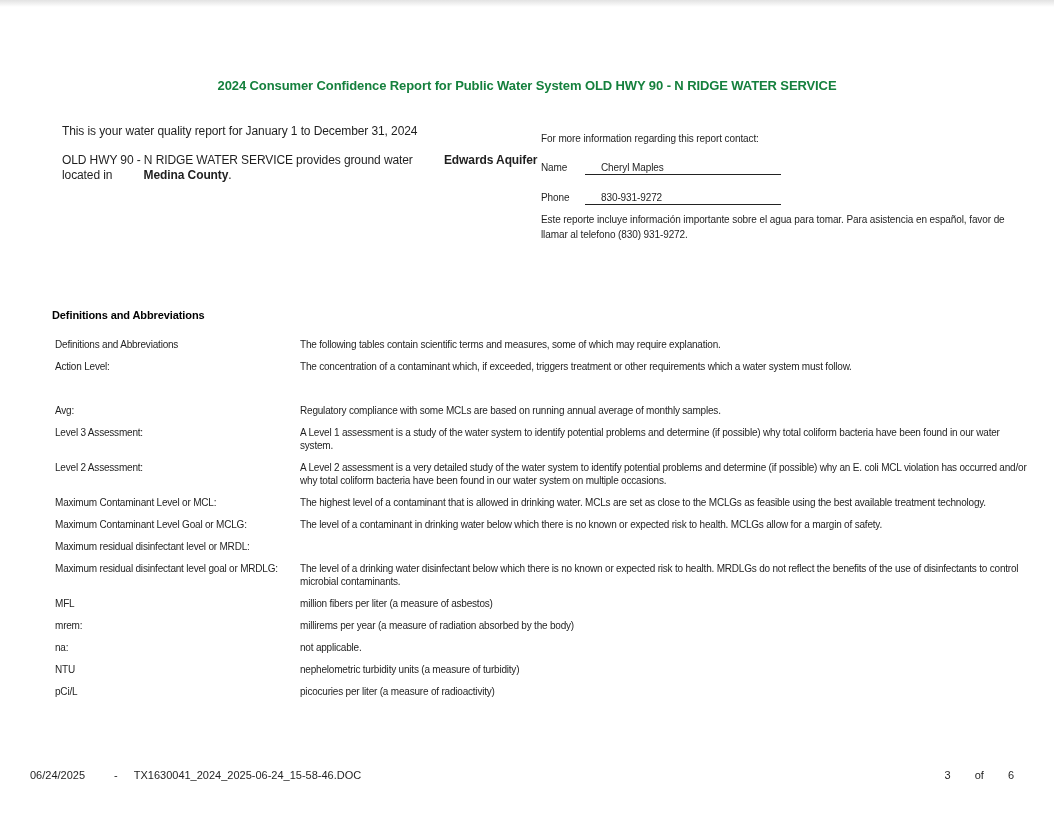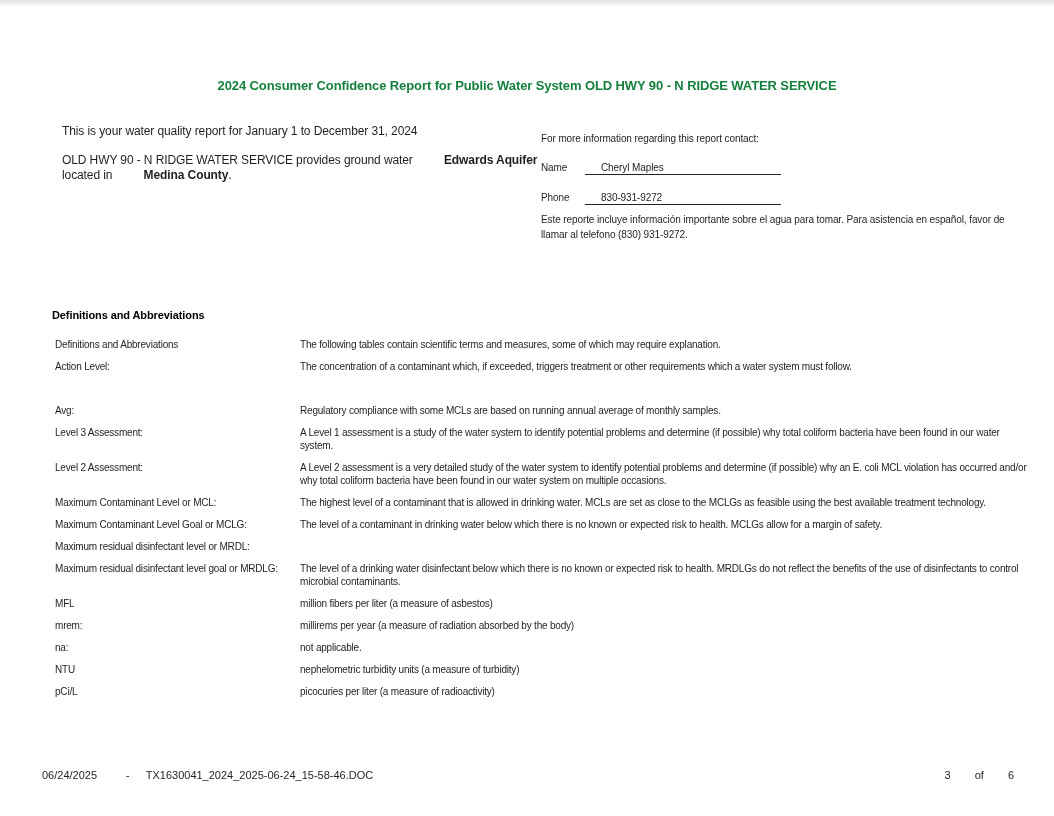--- a/index.html
+++ b/index.html
@@ -47,21 +47,21 @@
     position: absolute; top: 338px; left: 55px; right: 22px;
     font-size: 10px; line-height: 13px; letter-spacing: -0.2px;
   }
   .def-row { display: flex; margin-bottom: 9px; }
   .def-row:nth-child(2) { margin-bottom: 31px; }
   .def-term { width: 245px; flex: 0 0 245px; }
   .def-text { flex: 1; }
   .footer {
     position: absolute; top: 769px; left: 30px; right: 40px;
     font-size: 11px; letter-spacing: 0;
-    display: flex; justify-content: space-between; align-items: baseline; margin-left: 12px;
+    display: flex; justify-content: space-between; align-items: baseline;
   }
   .footer-left { display: flex; align-items: baseline; }
   .footer-sep { margin-left: 29px; }
   .footer-file { margin-left: 16px; }
   .footer-right { display: flex; align-items: baseline; gap: 24px; }
 </style>
 </head>
 <body>
 
 <div class="top-edge"></div>

